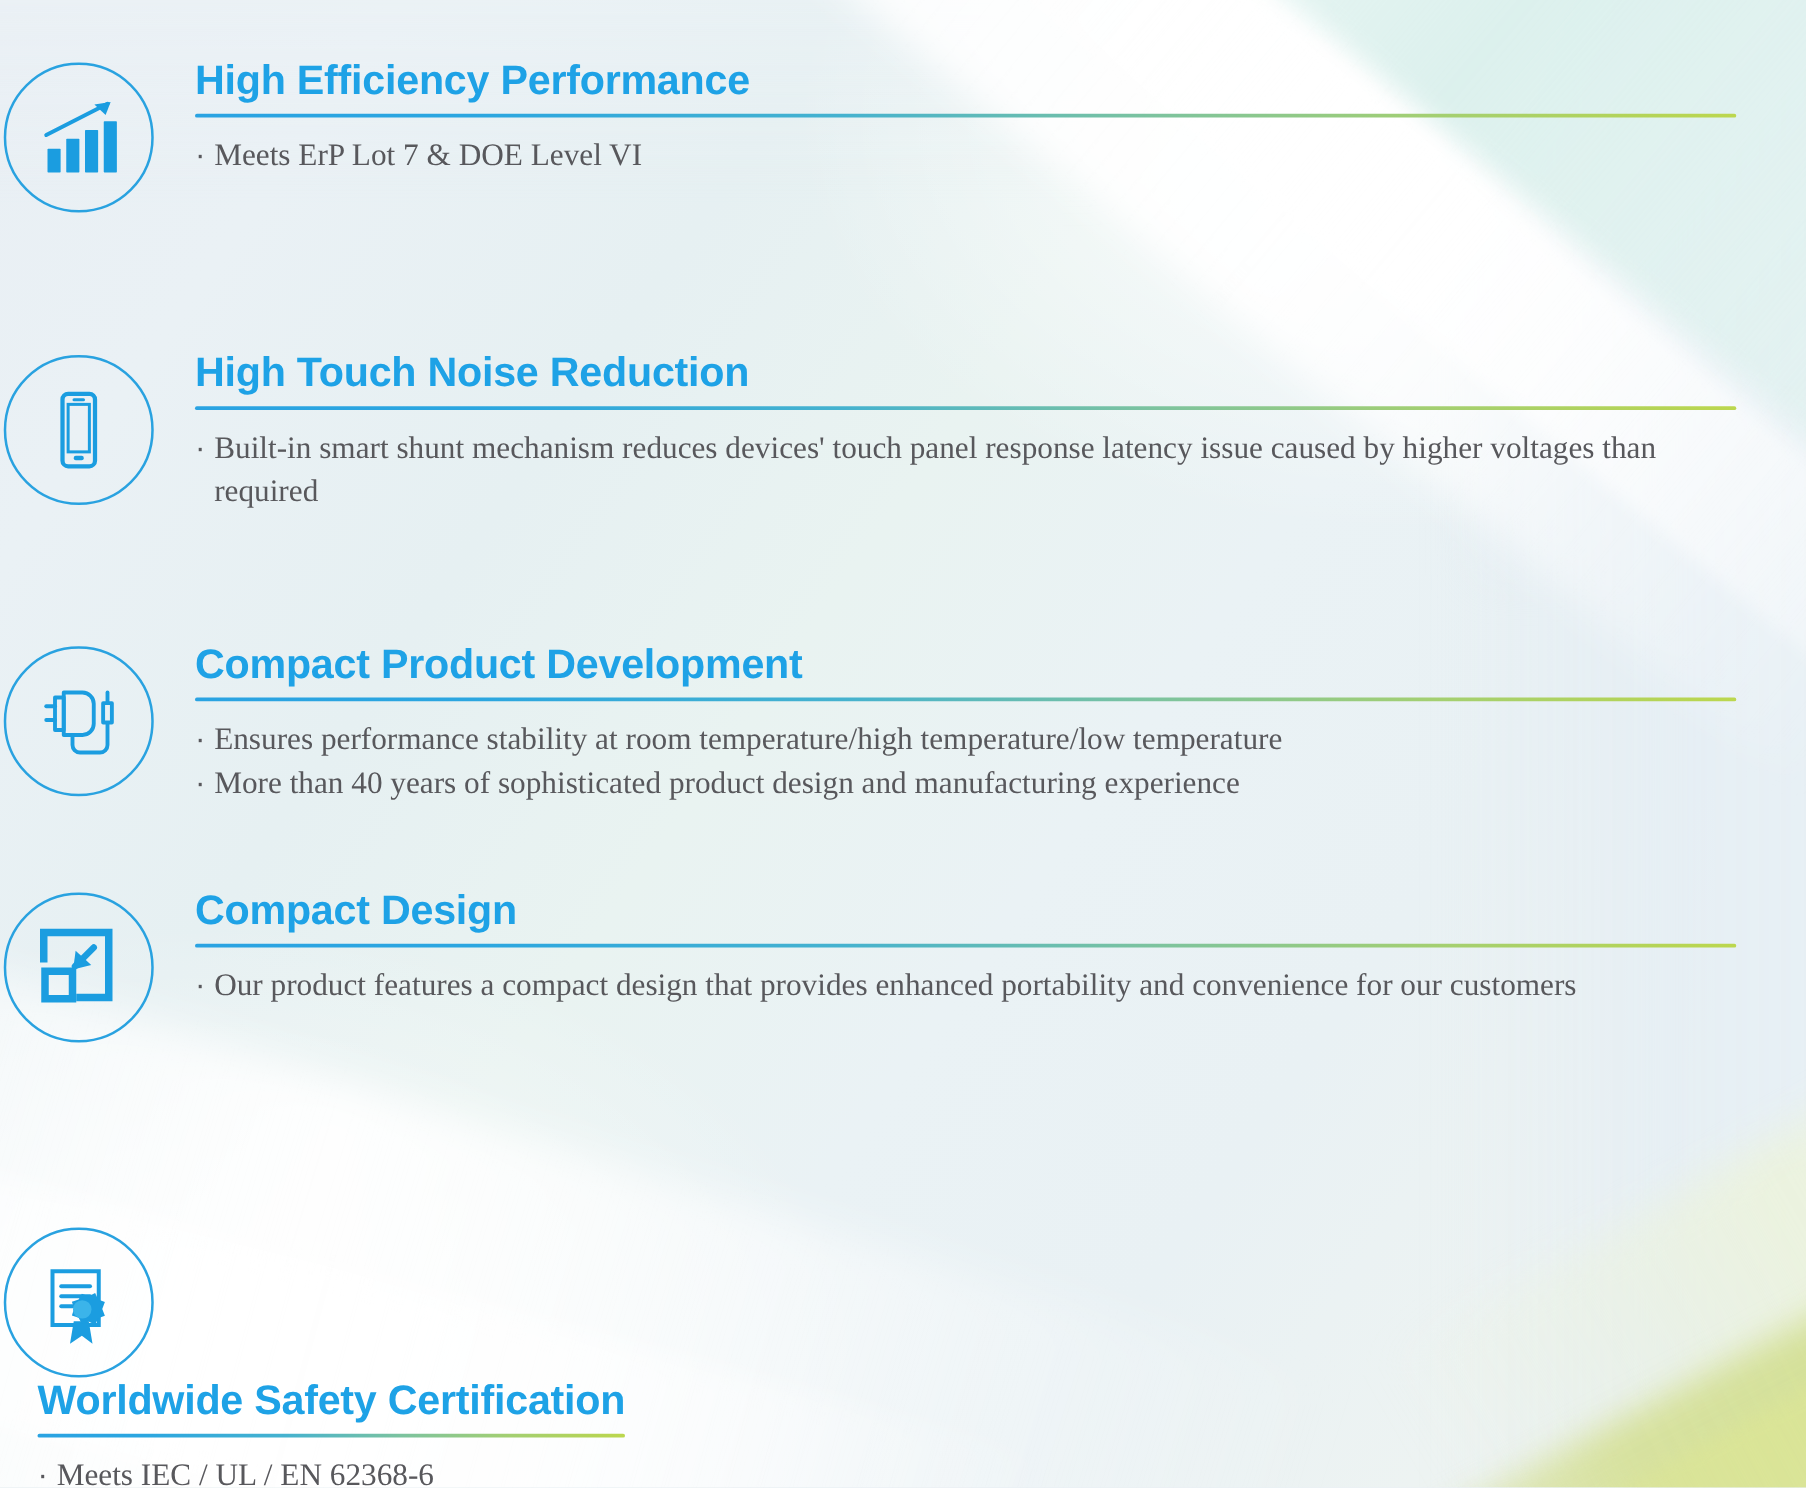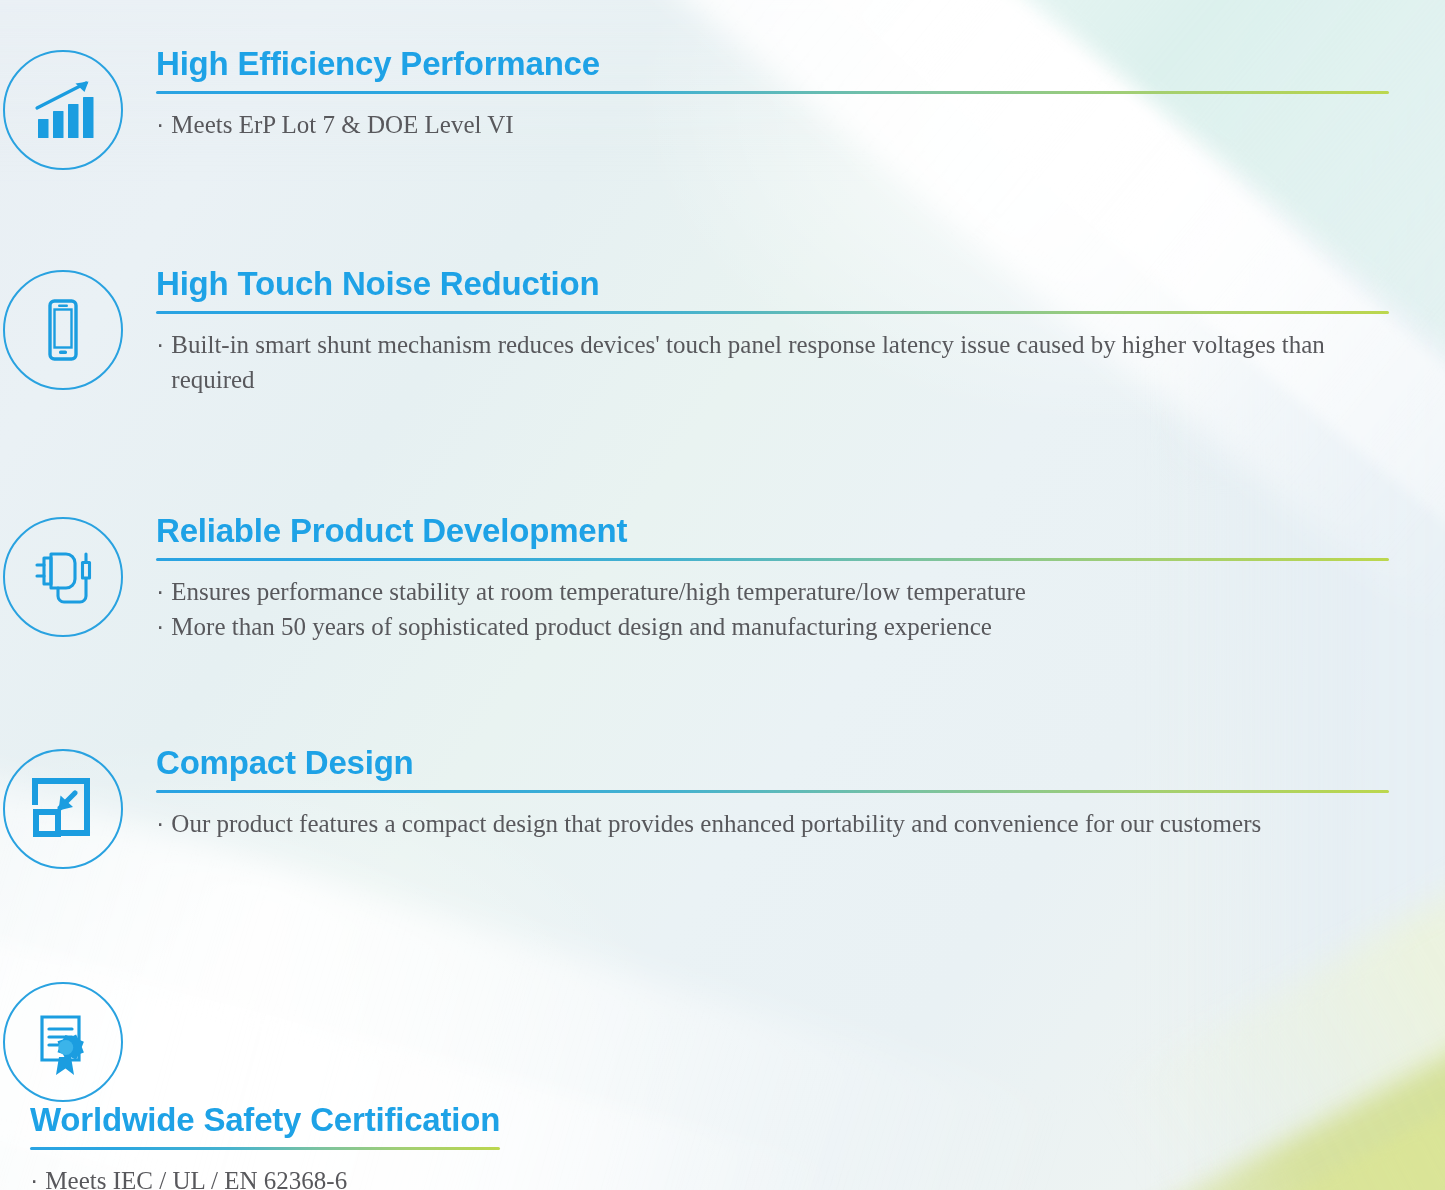--- a/index.html
+++ b/index.html
@@ -204,23 +204,23 @@
     color:#58585c;
     font-size:25px;
     margin-right:7px;
     line-height:1.40;
   }
 
   .bullet .txt { flex:1 1 auto;font-family:Liberation Serif, serif; }
 
   
   #f0 { top:46px;  }
-  #f1 { top:266px; }
+  #f1 { top:280px; }
   #f2 { top:513px; }
-  #f3 { top:745px; }
+  #f3 { top:710px; }
   #f4 { top:978px;flex-direction:column; }
 </style>
 </head>
 <body>
 
 <div id="bg">
   <div class="streak s11"></div>
   <div class="streak s9"></div>
   <div class="streak s10"></div>
   <div class="streak s1"></div>
@@ -302,30 +302,30 @@
 
             <path d="M34 50 V58 a6 6 0 0 0 6 6 H56 a6 6 0 0 0 6 -6 V41"></path>
 
             <path d="M58.5 24.5 H65.5 V40 H58.5 Z"></path>
             <path d="M62 16 V24.5"></path>
           </g>
         </svg>
       </div>
     </div>
     <div class="body-col">
-      <div class="feat-title">Reliable Product Development</div>
+      <div class="feat-title">Compact Product Development</div>
       <div class="rule"></div>
       <div class="bullets">
         <div class="bullet">
           <span class="dot">·</span>
           <span class="txt">Ensures performance stability at room temperature/high temperature/low temperature</span>
         </div>
         <div class="bullet">
           <span class="dot">·</span>
-          <span class="txt">More than 50 years of sophisticated product  design and manufacturing experience</span>
+          <span class="txt">More than 40 years of sophisticated product  design and manufacturing experience</span>
         </div>
       </div>
     </div>
   </div>
 
   <div class="feature" id="f3">
     <div class="icon-wrap">
       <div class="icon-circle">
         <svg width="68" height="68" viewBox="0 0 68 68">
           <g fill="none" stroke="#1b9de0" stroke-width="6">

